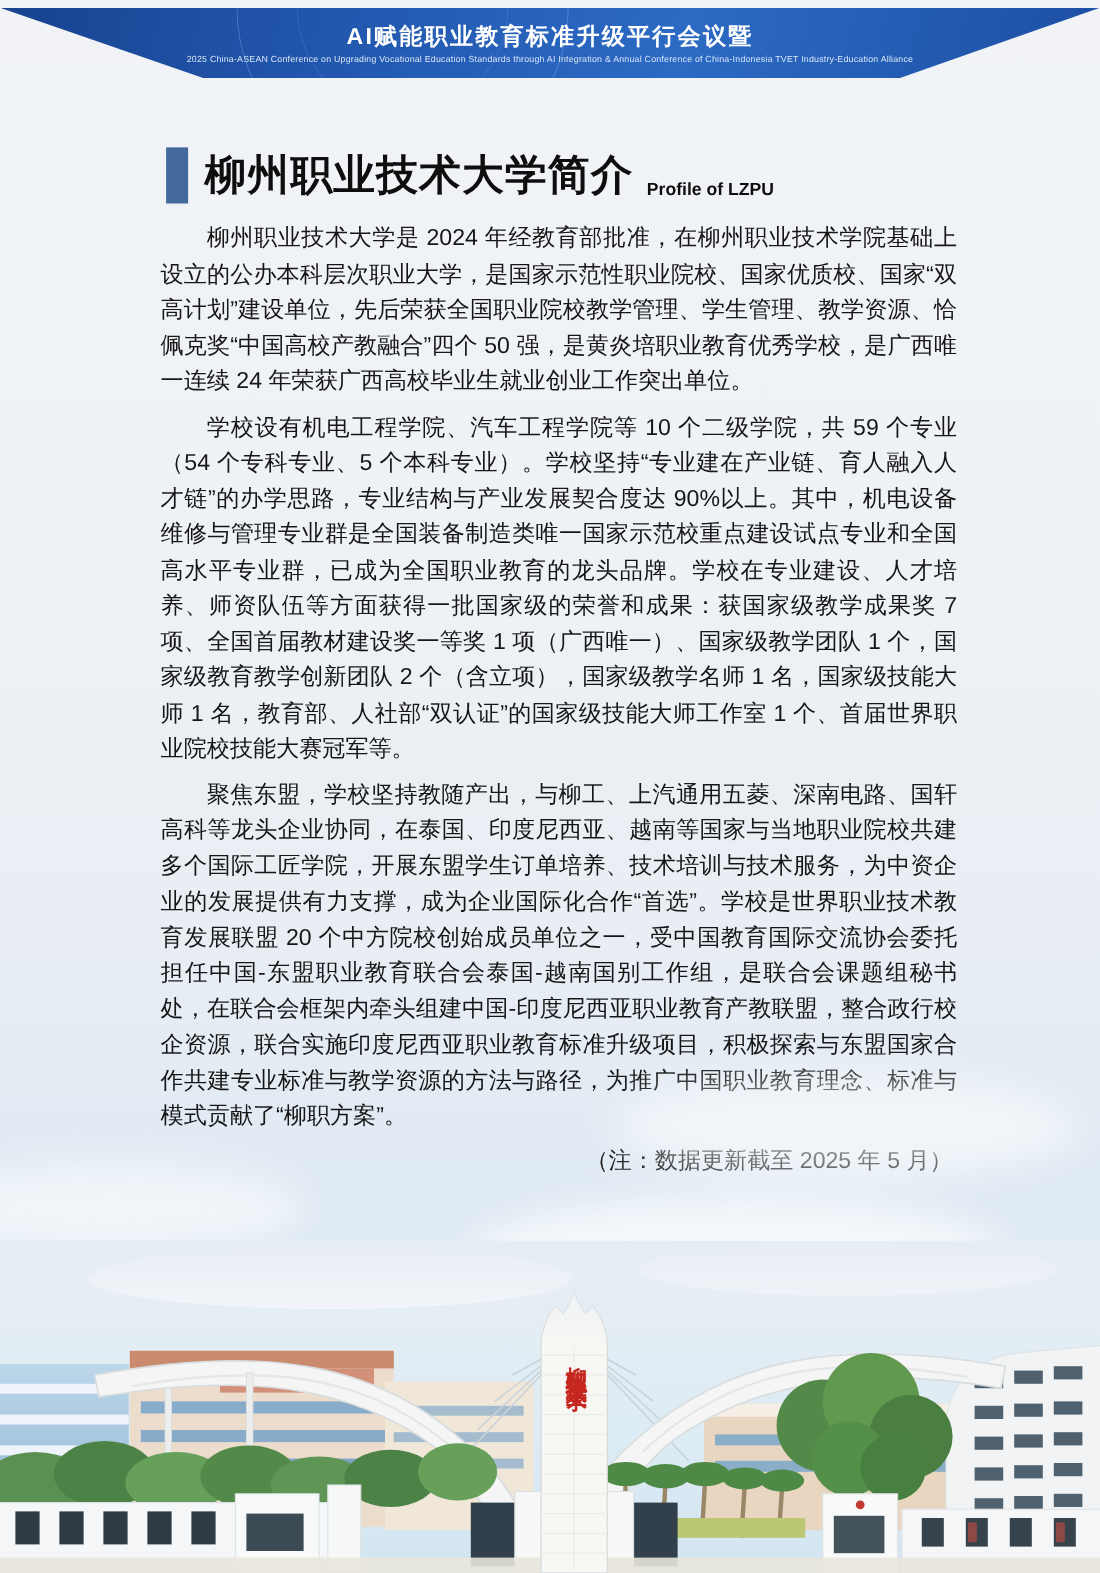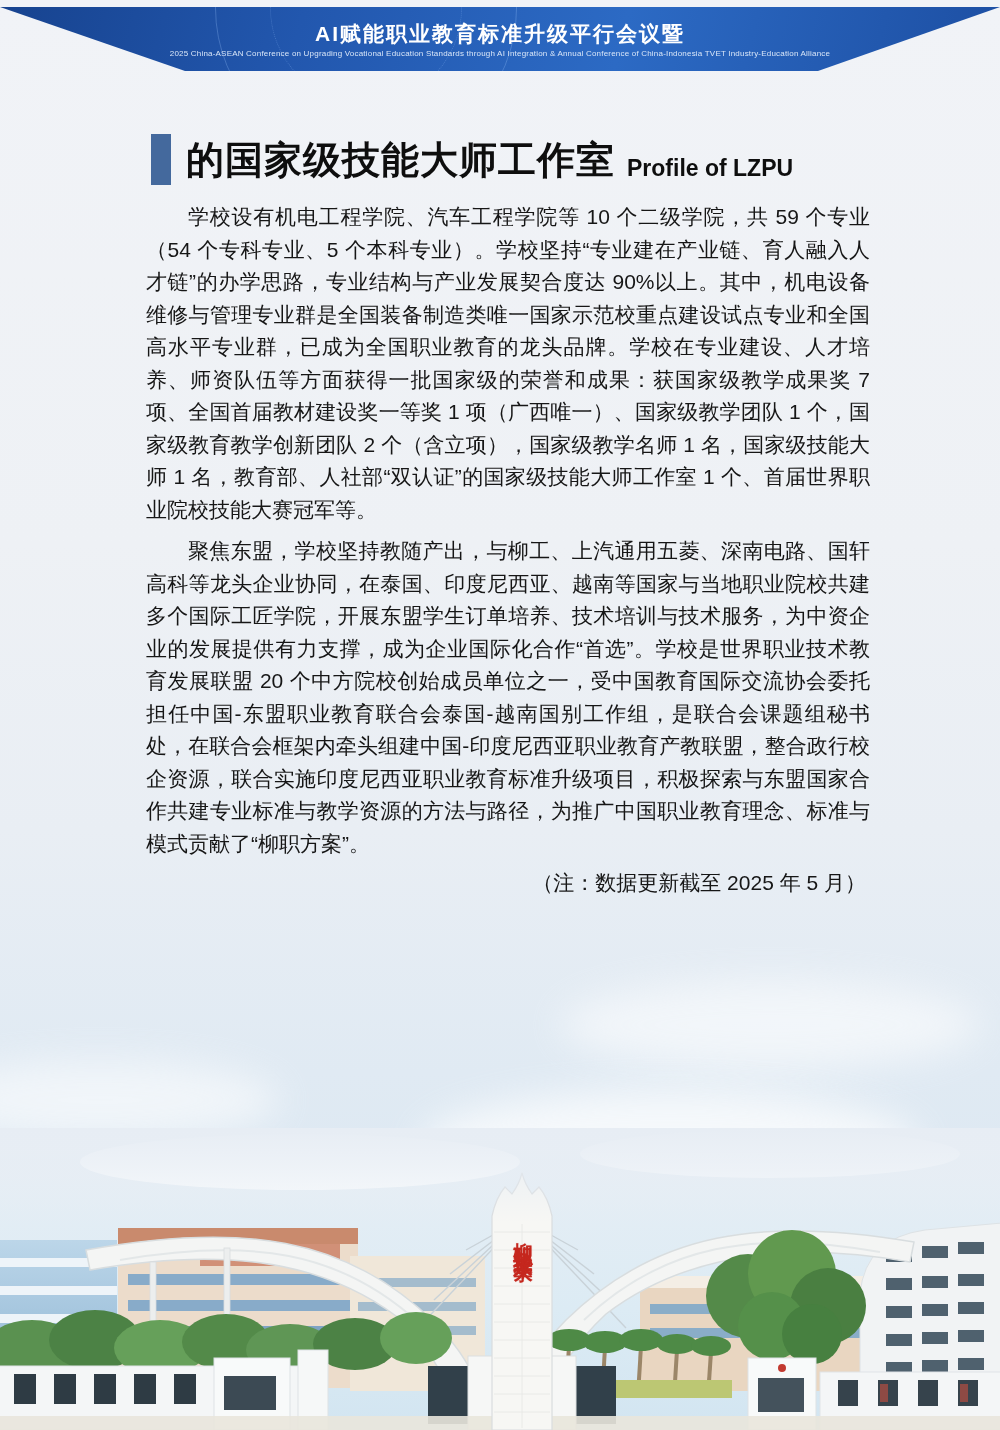--- a/index.html
+++ b/index.html
@@ -31,21 +31,21 @@
   .banner-deco{width:300px;height:300px;left:215px;top:-150px;}
   .banner-deco2{width:190px;height:190px;left:270px;top:-95px;border-style:dotted;}
   .banner-line1{color:#ffffff;font-weight:bold;font-size:21px;letter-spacing:2px;line-height:25px;position:relative;}
   .banner-line2{color:#ffffff;font-weight:bold;font-size:26px;letter-spacing:2px;line-height:30px;position:relative;}
   .banner-en{color:#d9e6f8;font-size:8px;letter-spacing:.2px;margin-top:3px;position:relative;}
 
   
   .section-title{position:absolute;left:151px;top:134px;display:flex;align-items:center;white-space:nowrap;}
   .accent-bar{width:20px;height:51px;background:#44699d;margin-right:15px;flex:0 0 auto;}
   .title-zh{font-size:38px;font-weight:bold;color:#0e0e0e;letter-spacing:1px;margin:0;line-height:1;}
-  .title-en{font-size:23px;font-weight:bold;color:#0e0e0e;margin-left:12px;align-self:flex-end;padding-bottom:3px;}
+  .title-en{font-size:16px;font-weight:bold;color:#0e0e0e;margin-left:12px;align-self:flex-end;padding-bottom:3px;}
 
   
   .content{position:absolute;left:146px;top:201px;width:724px;}
   .content p{
     margin:0 0 9px 0;font-size:21px;line-height:32.5px;color:#161616;
     text-align:justify;text-indent:2em;
   }
   .note{font-size:21px;color:#161616;text-align:right;margin-top:3px;padding-right:4px;}
 
   
@@ -70,25 +70,26 @@
 
   <header class="banner">
     <span class="banner-deco"></span>
     <span class="banner-deco2"></span>
     <div class="banner-line1">AI赋能职业教育标准升级平行会议暨</div>
     <div class="banner-en">2025 China-ASEAN Conference on Upgrading Vocational Education Standards through AI Integration &amp; Annual Conference of China-Indonesia TVET Industry-Education Alliance</div>
   </header>
 
   <div class="section-title">
     <span class="accent-bar"></span>
-    <h1 class="title-zh">的国家级技能大师工作室</h1>
+    <h1 class="title-zh">柳州职业技术大学简介</h1>
     <span class="title-en">Profile of LZPU</span>
   </div>
 
   <section class="content">
+    <p>柳州职业技术大学是 2024 年经教育部批准，在柳州职业技术学院基础上设立的公办本科层次职业大学，是国家示范性职业院校、国家优质校、国家“双高计划”建设单位，先后荣获全国职业院校教学管理、学生管理、教学资源、恰佩克奖“中国高校产教融合”四个 50 强，是黄炎培职业教育优秀学校，是广西唯一连续 24 年荣获广西高校毕业生就业创业工作突出单位。</p>
     <p>学校设有机电工程学院、汽车工程学院等 10 个二级学院，共 59 个专业（54 个专科专业、5 个本科专业）。学校坚持“专业建在产业链、育人融入人才链”的办学思路，专业结构与产业发展契合度达 90%以上。其中，机电设备维修与管理专业群是全国装备制造类唯一国家示范校重点建设试点专业和全国高水平专业群，已成为全国职业教育的龙头品牌。学校在专业建设、人才培养、师资队伍等方面获得一批国家级的荣誉和成果：获国家级教学成果奖 7 项、全国首届教材建设奖一等奖 1 项（广西唯一）、国家级教学团队 1 个，国家级教育教学创新团队 2 个（含立项），国家级教学名师 1 名，国家级技能大师 1 名，教育部、人社部“双认证”的国家级技能大师工作室 1 个、首届世界职业院校技能大赛冠军等。</p>
     <p>聚焦东盟，学校坚持教随产出，与柳工、上汽通用五菱、深南电路、国轩高科等龙头企业协同，在泰国、印度尼西亚、越南等国家与当地职业院校共建多个国际工匠学院，开展东盟学生订单培养、技术培训与技术服务，为中资企业的发展提供有力支撑，成为企业国际化合作“首选”。学校是世界职业技术教育发展联盟 20 个中方院校创始成员单位之一，受中国教育国际交流协会委托担任中国-东盟职业教育联合会泰国-越南国别工作组，是联合会课题组秘书处，在联合会框架内牵头组建中国-印度尼西亚职业教育产教联盟，整合政行校企资源，联合实施印度尼西亚职业教育标准升级项目，积极探索与东盟国家合作共建专业标准与教学资源的方法与路径，为推广中国职业教育理念、标准与模式贡献了“柳职方案”。</p>
     <div class="note">（注：数据更新截至 2025 年 5 月）</div>
   </section>
 
   <div class="cloud cloud-1"></div>
   <div class="cloud cloud-2"></div>
   <div class="cloud cloud-3"></div>
 
   <figure class="photo" style="margin:0;">

